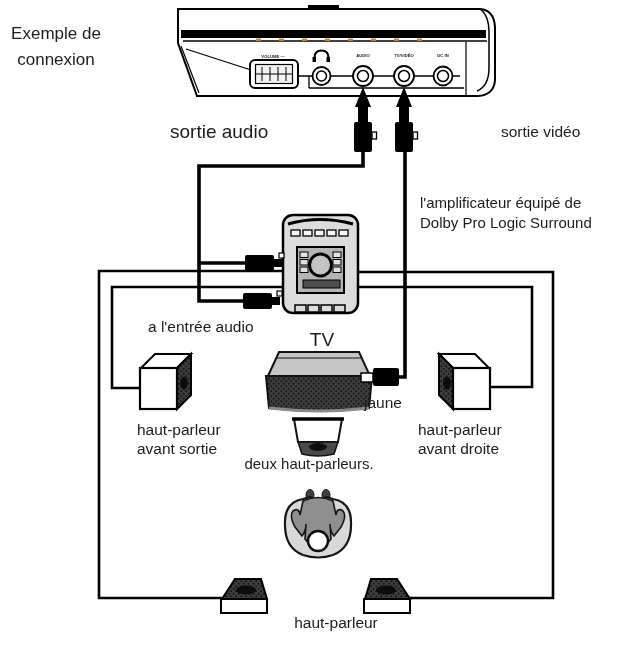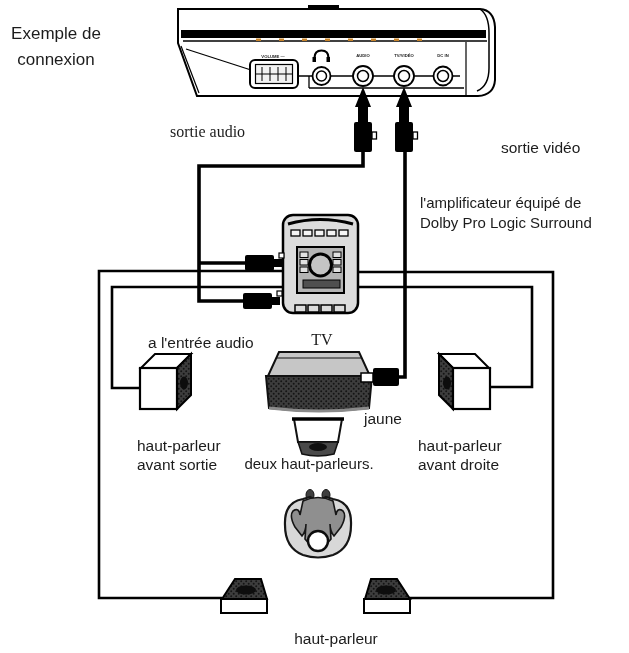--- a/index.html
+++ b/index.html
@@ -4,23 +4,23 @@
 <style>
   html,body{margin:0;padding:0;background:#ffffff;}
   .canvas{
     position:relative;width:629px;height:653px;background:#ffffff;
     font-family:"Liberation Sans", sans-serif;color:#1c1c1c;overflow:hidden;
   }
   .art{position:absolute;left:0;top:0;}
   .lbl{position:absolute;white-space:nowrap;color:#1c1c1c;}
   .lbl.center{text-align:center;white-space:normal;}
   .fs17{font-size:17px;line-height:26px;}
-  .fs16{font-size:16px;line-height:19px;font-family:Liberation Serif, serif;}
+  .fs16{font-size:19px;line-height:19px;}
   .fs15{font-size:15px;line-height:20px;}
-  .fs155{font-size:15.5px;line-height:19px;margin-top:16px;}
+  .fs155{font-size:15.5px;line-height:19px;}
   svg text{font-family:"Liberation Sans", sans-serif;}
 </style>
 </head>
 <body>
 
 <div class="canvas">
 
   <svg class="art" width="629" height="653" viewBox="0 0 629 653">
     <defs>
       <pattern id="tex" width="5" height="5" patternUnits="userSpaceOnUse">

